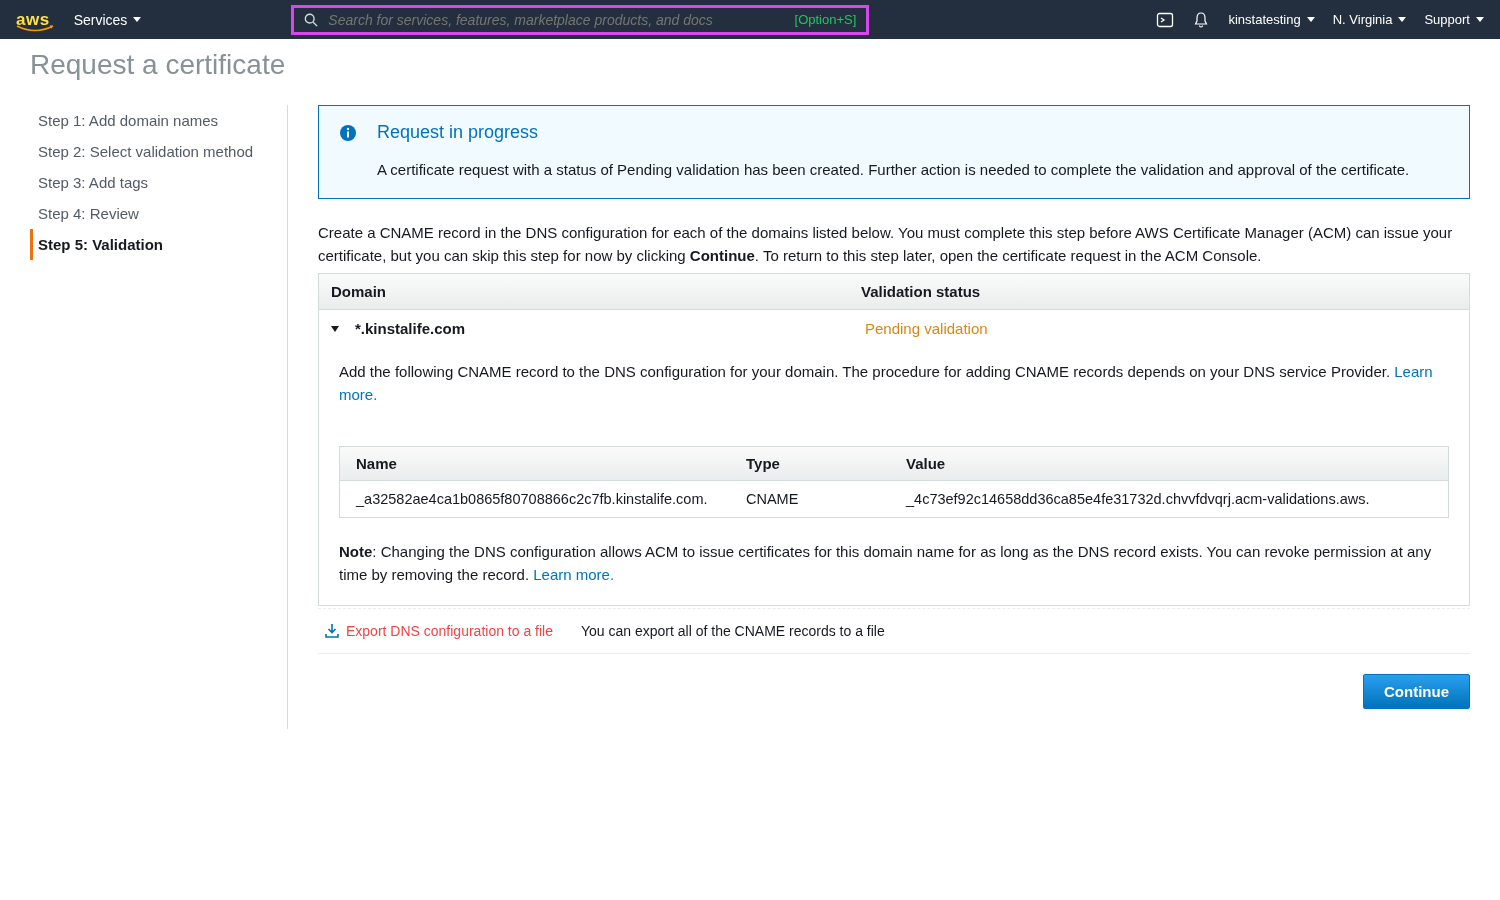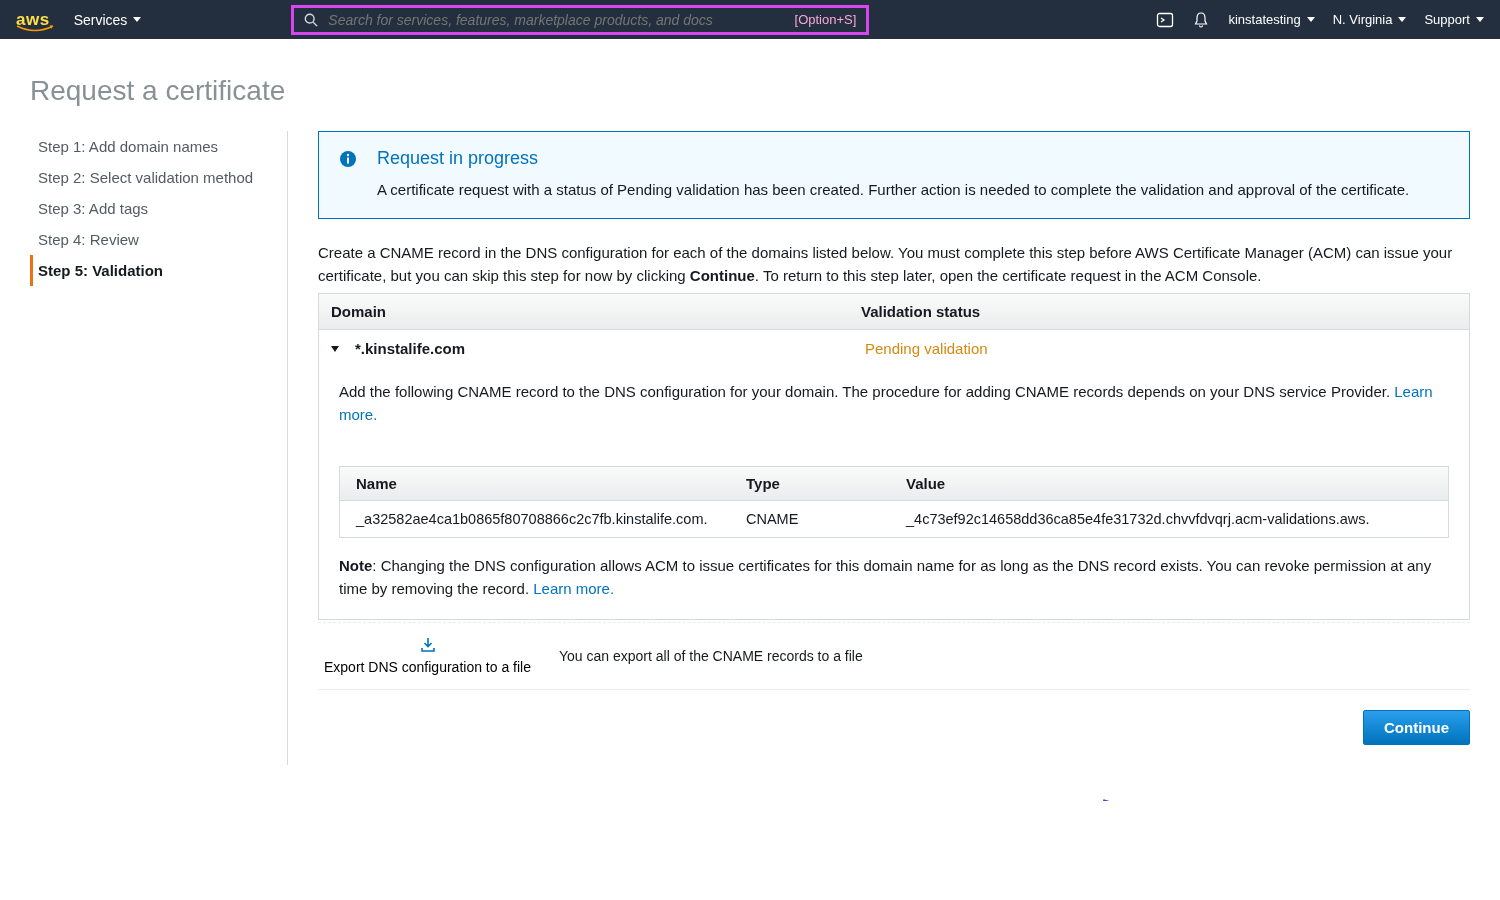--- a/index.html
+++ b/index.html
@@ -6,39 +6,39 @@
   body { font-family: "Amazon Ember", "Helvetica Neue", Arial, sans-serif; font-size: 14px; color: #16191f; background: #fff; }
   
   
   .topbar { background: #232f3e; height: 39px; display: flex; align-items: center; padding: 0 16px; color: #fff; }
   .aws-logo { font-weight: bold; font-size: 17px; color: #fde047; position: relative; margin-right: 24px; letter-spacing: 0.5px; }
   .aws-logo .smile { position: absolute; bottom: -3px; left: 0; width: 38px; height: 8px; }
   .services-btn { color: #fff; font-size: 14px; cursor: pointer; display: flex; align-items: center; gap: 6px; }
   .searchbar { display: flex; align-items: center; border: 3px solid #d946ef; height: 30px; width: 578px; margin-left: 150px; padding: 0 10px; color: #a6a6a6; }
   .searchbar .search-icon { margin-right: 10px; }
   .searchbar input { background: transparent; border: none; outline: none; flex: 1; color: #d5dbdb; font-size: 14px; font-style: italic; }
-  .searchbar .shortcut { color: #f9a8d4; font-size: 13px; font-style: normal; }
+  .searchbar .shortcut { color: #22c55e; font-size: 13px; font-style: normal; }
   .topbar-right { margin-left: auto; display: flex; align-items: center; gap: 18px; }
   .top-icon { width: 18px; height: 18px; display: inline-flex; align-items: center; justify-content: center; }
   .topbar-item { color: #fff; font-size: 13px; display: flex; align-items: center; gap: 6px; cursor: pointer; }
   .caret { width: 0; height: 0; border-left: 4px solid transparent; border-right: 4px solid transparent; border-top: 5px solid currentColor; display: inline-block; }
   
   
-  .container { padding: 36px 30px; }
+  .container { padding: 10px 30px; }
   .page-title { font-size: 28px; font-weight: 400; color: #879196; margin-bottom: 24px; }
   .layout { display: flex; gap: 30px; }
   .sidebar { width: 258px; border-right: 1px solid #d5dbdb; padding-right: 0; }
   .sidebar .step { font-size: 15px; color: #545b64; padding: 7px 0 7px 8px; cursor: pointer; }
   .sidebar .step.active { border-left: 3px solid #ec7211; padding-left: 5px; font-weight: 700; color: #16191f; }
   .main { flex: 1; min-width: 0; }
   
   
   .alert-info { border: 1px solid #0073bb; background: #f1faff; padding: 16px 20px; display: flex; gap: 20px; margin-bottom: 22px; }
   .alert-info .info-icon { color: #0073bb; font-size: 18px; flex-shrink: 0; margin-top: 2px; }
-  .alert-info .alert-title { color: #0073bb; font-size: 18px; font-weight: 400; margin-bottom: 10px; }
+  .alert-info .alert-title { color: #0073bb; font-size: 18px; font-weight: 400; margin-bottom: 16px; }
   .alert-info .alert-text { color: #16191f; font-size: 15px; line-height: 1.5; }
   
   
   .section-header { display: flex; align-items: center; border-bottom: 1px solid #aab7b8; padding-bottom: 4px; margin-bottom: 14px; }
   .section-header h2 { font-size: 22px; font-weight: 400; }
   .section-header .help-icon { margin-left: auto; width: 18px; height: 18px; background: #545b64; color: #fff; border-radius: 50%; display: flex; align-items: center; justify-content: center; font-size: 13px; font-weight: bold; cursor: pointer; }
   .section-desc { font-size: 15px; line-height: 1.55; margin-bottom: 6px; }
   .section-desc b { font-weight: 700; }
   
   
@@ -49,36 +49,36 @@
   .domain-row { display: flex; padding: 10px 12px; font-size: 15px; align-items: center; }
   .domain-row .expand { width: 0; height: 0; border-left: 4px solid transparent; border-right: 4px solid transparent; border-top: 6px solid #16191f; margin-right: 16px; cursor: pointer; }
   .domain-row .col-domain { flex: 0 0 510px; font-weight: 700; }
   .domain-row .col-status { flex: 1; color: #d48911; }
   
   .detail-panel { padding: 14px 20px 18px 20px; }
   .detail-text { font-size: 15px; line-height: 1.5; margin-bottom: 12px; }
   .link { color: #0073bb; cursor: pointer; }
   
   
-  .cname-table { border: 1px solid #d5dbdb; margin: 10px 20px 16px 20px; }
+  .cname-table { border: 1px solid #d5dbdb; margin: 10px 20px 22px 20px; }
   .cname-head { background: linear-gradient(#fafafa, #eaeded); border-bottom: 1px solid #d5dbdb; display: flex; padding: 8px 16px; font-weight: 700; font-size: 15px; }
   .cname-head .c-name { flex: 0 0 390px; }
   .cname-head .c-type { flex: 0 0 160px; }
   .cname-head .c-value { flex: 1; }
   .cname-row { display: flex; padding: 10px 16px; font-size: 14.5px; align-items: center; }
   .cname-row .c-name { flex: 0 0 390px; word-break: break-all; }
   .cname-row .c-type { flex: 0 0 160px; }
   .cname-row .c-value { flex: 1; word-break: break-all; }
   
   .note-text { font-size: 15px; line-height: 1.55; padding: 0 20px 18px 20px; }
   .note-text b { font-weight: 700; }
   
   
   .export-row { display: flex; align-items: center; gap: 28px; padding: 14px 6px; font-size: 14px; border-bottom: 1px solid #eaeded; border-top: 1px dashed #eaeded; margin-top: 2px; }
-  .export-link { color: #000000; display: flex; align-items: center; gap: 6px; cursor: pointer; flex-direction: column; }
+  .export-link { color: #ef4444; display: flex; align-items: center; gap: 6px; cursor: pointer; }
   .export-hint { color: #16191f; }
   
   
   .button-row { display: flex; justify-content: flex-end; padding: 20px 0; }
   .btn-primary { background: linear-gradient(#2b9eee, #0073bb); color: #fff; border: 1px solid #0073bb; padding: 8px 20px; font-size: 15px; font-weight: 700; border-radius: 2px; cursor: pointer; }
   
   
   .arrow-annot { position: absolute; pointer-events: none; }
 </style>
 </head>

